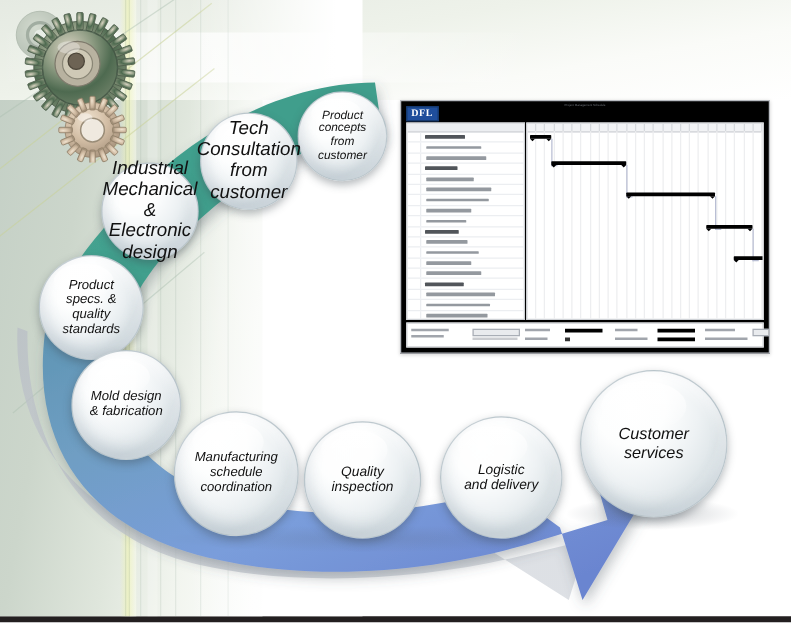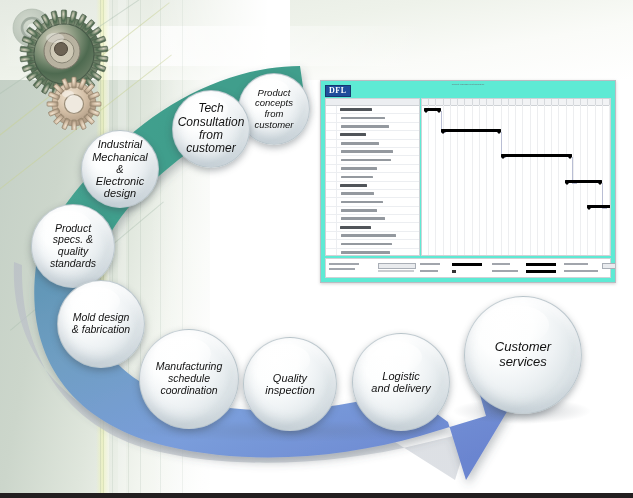--- a/index.html
+++ b/index.html
@@ -73,21 +73,21 @@
     content:"";position:absolute;left:14%;top:7%;width:58%;height:34%;
     border-radius:50%;
     background:linear-gradient(180deg,rgba(255,255,255,.92),rgba(255,255,255,0));
     pointer-events:none;
   }
   .node span{position:relative;z-index:2;display:block;padding:0 5px;font-style:italic;}
 
   
   .gantt{
     position:absolute;left:320px;top:80px;width:296px;height:203px;
-    background:#5eead4;border:1px solid #b9bcc2;
+    background:#000000;border:1px solid #b9bcc2;
     box-shadow:0 1px 3px rgba(0,0,0,.18);
     overflow:hidden;box-sizing:border-box;
   }
   .gantt-title{
     position:absolute;left:50%;top:2px;transform:translateX(-50%);
     font-size:2.4px;color:#6a6e75;white-space:nowrap;
   }
   .gantt-logo{
     position:absolute;left:4px;top:4px;
     background:#1f4e9c;color:#fff;font-family:"Liberation Serif",serif;
@@ -315,24 +315,24 @@
              C 104,316 84,262 92,216 Z" fill="url(#blueGrad)" filter="url(#softShadow)"></path>
   </svg>
 
   <div class="ground" style="left:452px;top:398px;width:140px;height:26px;"></div>
   <div class="ground" style="left:130px;top:420px;width:330px;height:22px;opacity:.5;"></div>
 
   <div id="nodes">
       <div class="node" style="left: 238px; top: 73px; width: 72px; height: 72px; font-size: 9.5px;">
         <span>Product<br>concepts<br>from<br>customer</span>
       </div>
-      <div class="node" style="left: 172px; top: 90px; width: 78px; height: 78px; font-size: 12px;">
+      <div class="node" style="left: 160px; top: 90px; width: 78px; height: 78px; font-size: 15px;">
         <span>Tech<br>Consultation<br>from<br>customer</span>
       </div>
-      <div class="node" style="left: 81px; top: 130px; width: 78px; height: 78px; font-size: 11px;">
+      <div class="node" style="left: 81px; top: 130px; width: 78px; height: 78px; font-size: 15px;">
         <span>Industrial<br>Mechanical &amp;<br>Electronic<br>design</span>
       </div>
       <div class="node" style="left: 31px; top: 204px; width: 84px; height: 84px; font-size: 10.5px;">
         <span>Product<br>specs. &amp;<br>quality<br>standards</span>
       </div>
       <div class="node" style="left: 57px; top: 280px; width: 88px; height: 88px; font-size: 10.5px;">
         <span>Mold design<br>&amp; fabrication</span>
       </div>
       <div class="node" style="left: 139px; top: 329px; width: 100px; height: 100px; font-size: 10.5px;">
         <span>Manufacturing<br>schedule<br>coordination</span>

